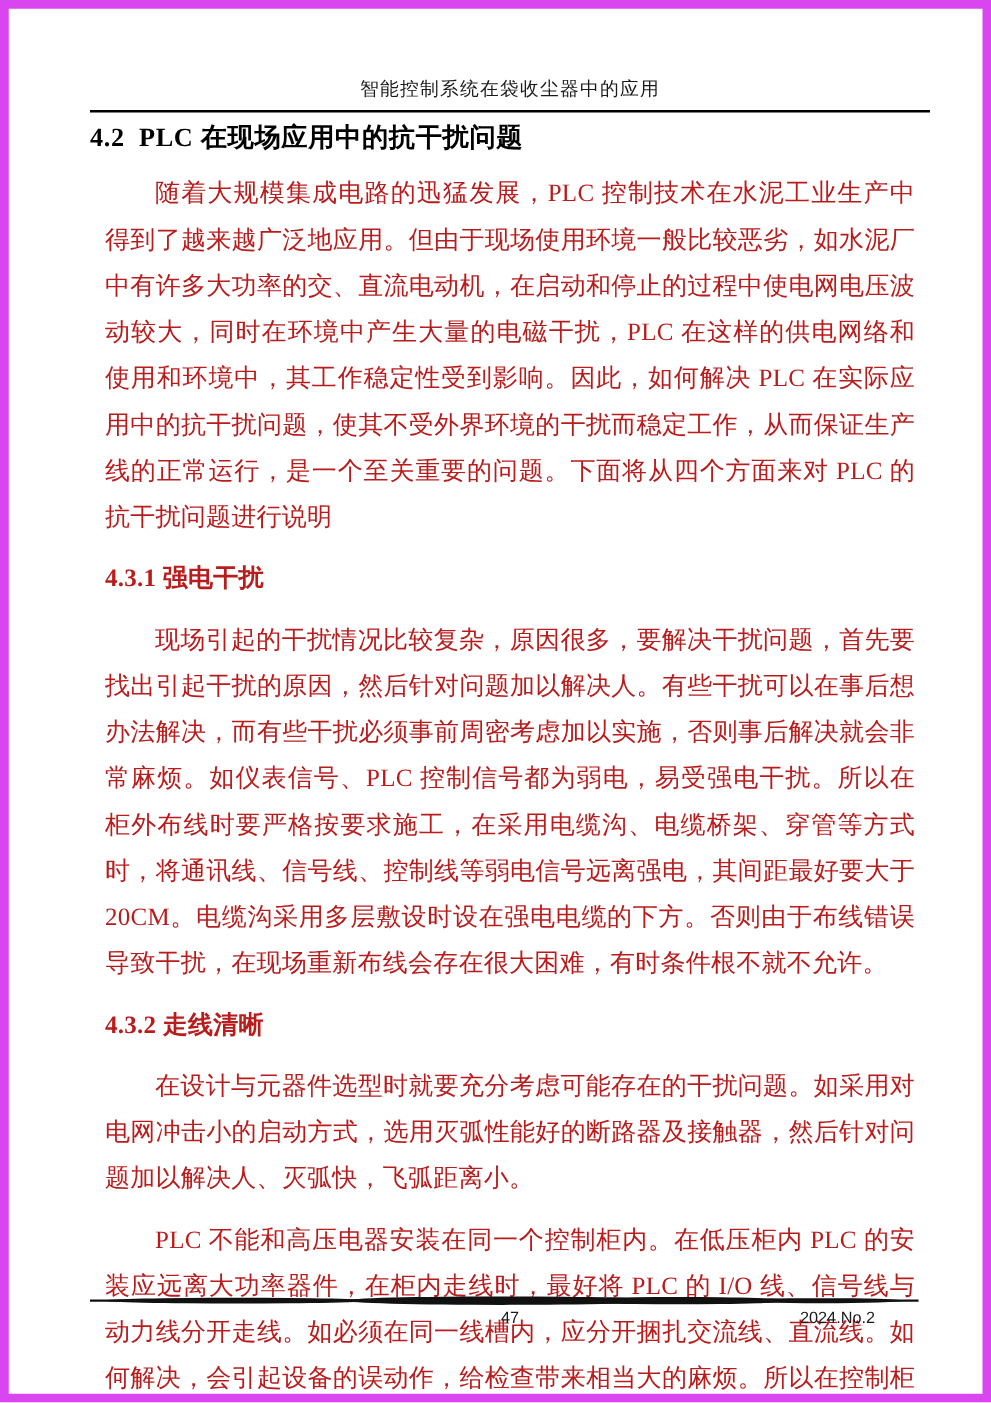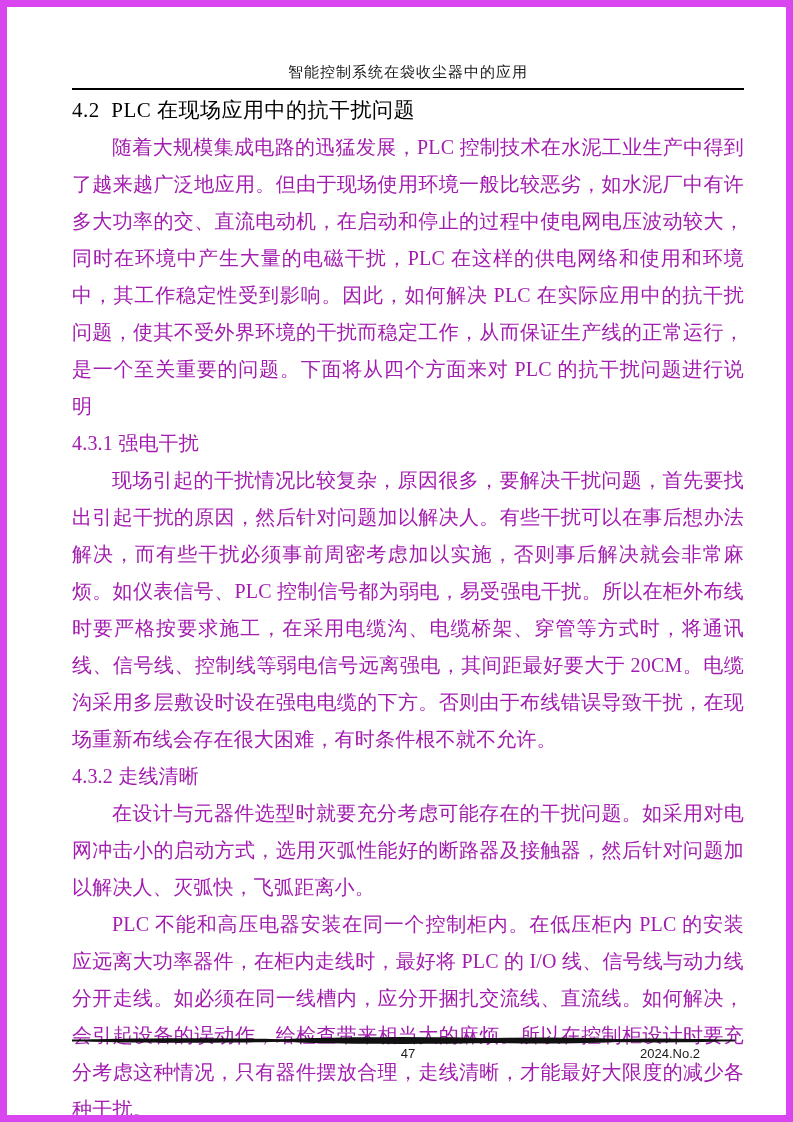--- a/index.html
+++ b/index.html
@@ -36,39 +36,39 @@
   .header-rule {
     margin-top: 5px;
     border: none;
     border-top: 2px solid #000;
     height: 0;
   }
   .section-heading {
     margin: 5px 0 4px 0;
     font-size: 21px;
     line-height: 30px;
-    font-weight: normal;
+    font-weight: bold;
     white-space: pre-wrap;
     letter-spacing: 0.5px;
     color: #000;
   }
   .body-text p,
   .body-text h3 {
-    margin: 0;
+    margin: 12px;
     font-size: 20px;
     line-height: 37px;
     text-align: justify;
     letter-spacing: 0.2px;
-    color: #a21caf;
+    color: #b91c1c;
   }
   .body-text p {
     text-indent: 2em;
   }
   .body-text h3 {
-    font-weight: normal;
+    font-weight: bold;
     text-align: left;
   }
   .page-footer {
     position: absolute;
     left: 65px;
     width: 672px;
     top: 1029px;
   }
   .footer-bar {
     display: block;

